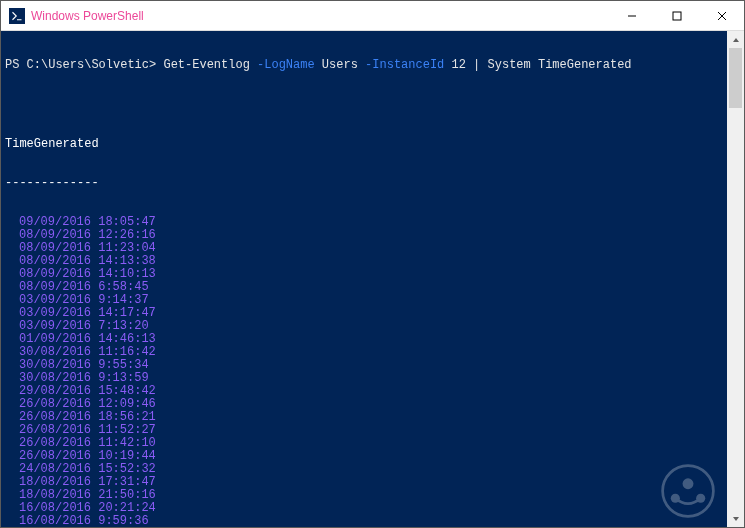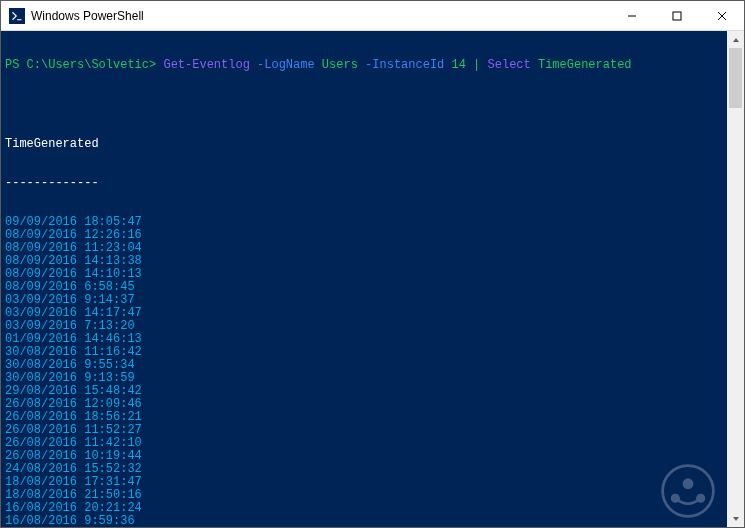--- a/index.html
+++ b/index.html
@@ -40,21 +40,21 @@
       align-items: center;
       justify-content: center;
       font-size: 10px;
       color: #fff;
       font-weight: bold;
     }
     .titlebar-title {
       flex: 1;
       font-family: 'Segoe UI', Tahoma, sans-serif;
       font-size: 12px;
-      color: #000000;
+      color: #ec4899;
     }
     .titlebar-controls {
       display: flex;
       height: 100%;
     }
     .titlebar-btn {
       width: 45px;
       height: 100%;
       display: flex;
       align-items: center;
@@ -71,32 +71,33 @@
       font-size: 12px;
       line-height: 13px;
       padding: 2px 4px;
       overflow: hidden;
       white-space: pre;
       position: relative;
     }
     .prompt-line {
       margin-bottom: 1px;
     }
-    .c-white { color: #22c55e; }
-    .c-yellow { color: #8b5cf6; }
+    .c-white { color: #e5e5e5; }
+    .c-yellow { color: #e5e5e5; }
     .c-gray { color: #3b82f6; }
     .header-line {
       color: #fff;
     }
     .underline-line {
       color: #fff;
       letter-spacing: 0;
     }
     .data-line {
-      color: #0ea5e9;
+      color: #8b5cf6;
+      margin-left: 14px;
     }
     .scrollbar {
       position: absolute;
       right: 0;
       top: 0;
       bottom: 0;
       width: 17px;
       background: #f0f0f0;
       display: flex;
       flex-direction: column;
@@ -159,21 +160,21 @@
       <div class="titlebar-btn close">
         <svg width="10" height="10">
             <line x1="1" y1="1" x2="9" y2="9" stroke="#000" stroke-width="1"></line>
             <line x1="9" y1="1" x2="1" y2="9" stroke="#000" stroke-width="1"></line>
           </svg>
       </div>
     </div>
   </div>
 
   <div class="terminal">
-    <div class="prompt-line"><span class="c-white">PS C:\Users\Solvetic&gt; </span><span class="c-yellow">Get-Eventlog</span><span class="c-gray"> -LogName</span><span class="c-white"> Users</span><span class="c-gray"> -InstanceId</span><span class="c-white"> 14 | </span><span class="c-yellow">Select</span><span class="c-white"> TimeGenerated</span></div>
+    <div class="prompt-line"><span class="c-white">PS C:\Users\Solvetic&gt; </span><span class="c-yellow">Get-Eventlog</span><span class="c-gray"> -LogName</span><span class="c-white"> Users</span><span class="c-gray"> -InstanceId</span><span class="c-white"> 12 | </span><span class="c-yellow">System</span><span class="c-white"> TimeGenerated</span></div>
     <div class="data-line">&nbsp;</div>
     <div class="header-line">TimeGenerated</div>
     <div class="underline-line">-------------</div>
     <div id="data-rows"><div class="data-line">09/09/2016 18:05:47</div><div class="data-line">08/09/2016 12:26:16</div><div class="data-line">08/09/2016 11:23:04</div><div class="data-line">08/09/2016 14:13:38</div><div class="data-line">08/09/2016 14:10:13</div><div class="data-line">08/09/2016 6:58:45</div><div class="data-line">03/09/2016 9:14:37</div><div class="data-line">03/09/2016 14:17:47</div><div class="data-line">03/09/2016 7:13:20</div><div class="data-line">01/09/2016 14:46:13</div><div class="data-line">30/08/2016 11:16:42</div><div class="data-line">30/08/2016 9:55:34</div><div class="data-line">30/08/2016 9:13:59</div><div class="data-line">29/08/2016 15:48:42</div><div class="data-line">26/08/2016 12:09:46</div><div class="data-line">26/08/2016 18:56:21</div><div class="data-line">26/08/2016 11:52:27</div><div class="data-line">26/08/2016 11:42:10</div><div class="data-line">26/08/2016 10:19:44</div><div class="data-line">24/08/2016 15:52:32</div><div class="data-line">18/08/2016 17:31:47</div><div class="data-line">18/08/2016 21:50:16</div><div class="data-line">16/08/2016 20:21:24</div><div class="data-line">16/08/2016 9:59:36</div></div>
 
     <div class="scrollbar">
       <div class="scroll-arrow">
         <svg width="8" height="8">
             <path d="M4 2 L7 6 L1 6 Z" fill="#606060"></path>
           </svg>

